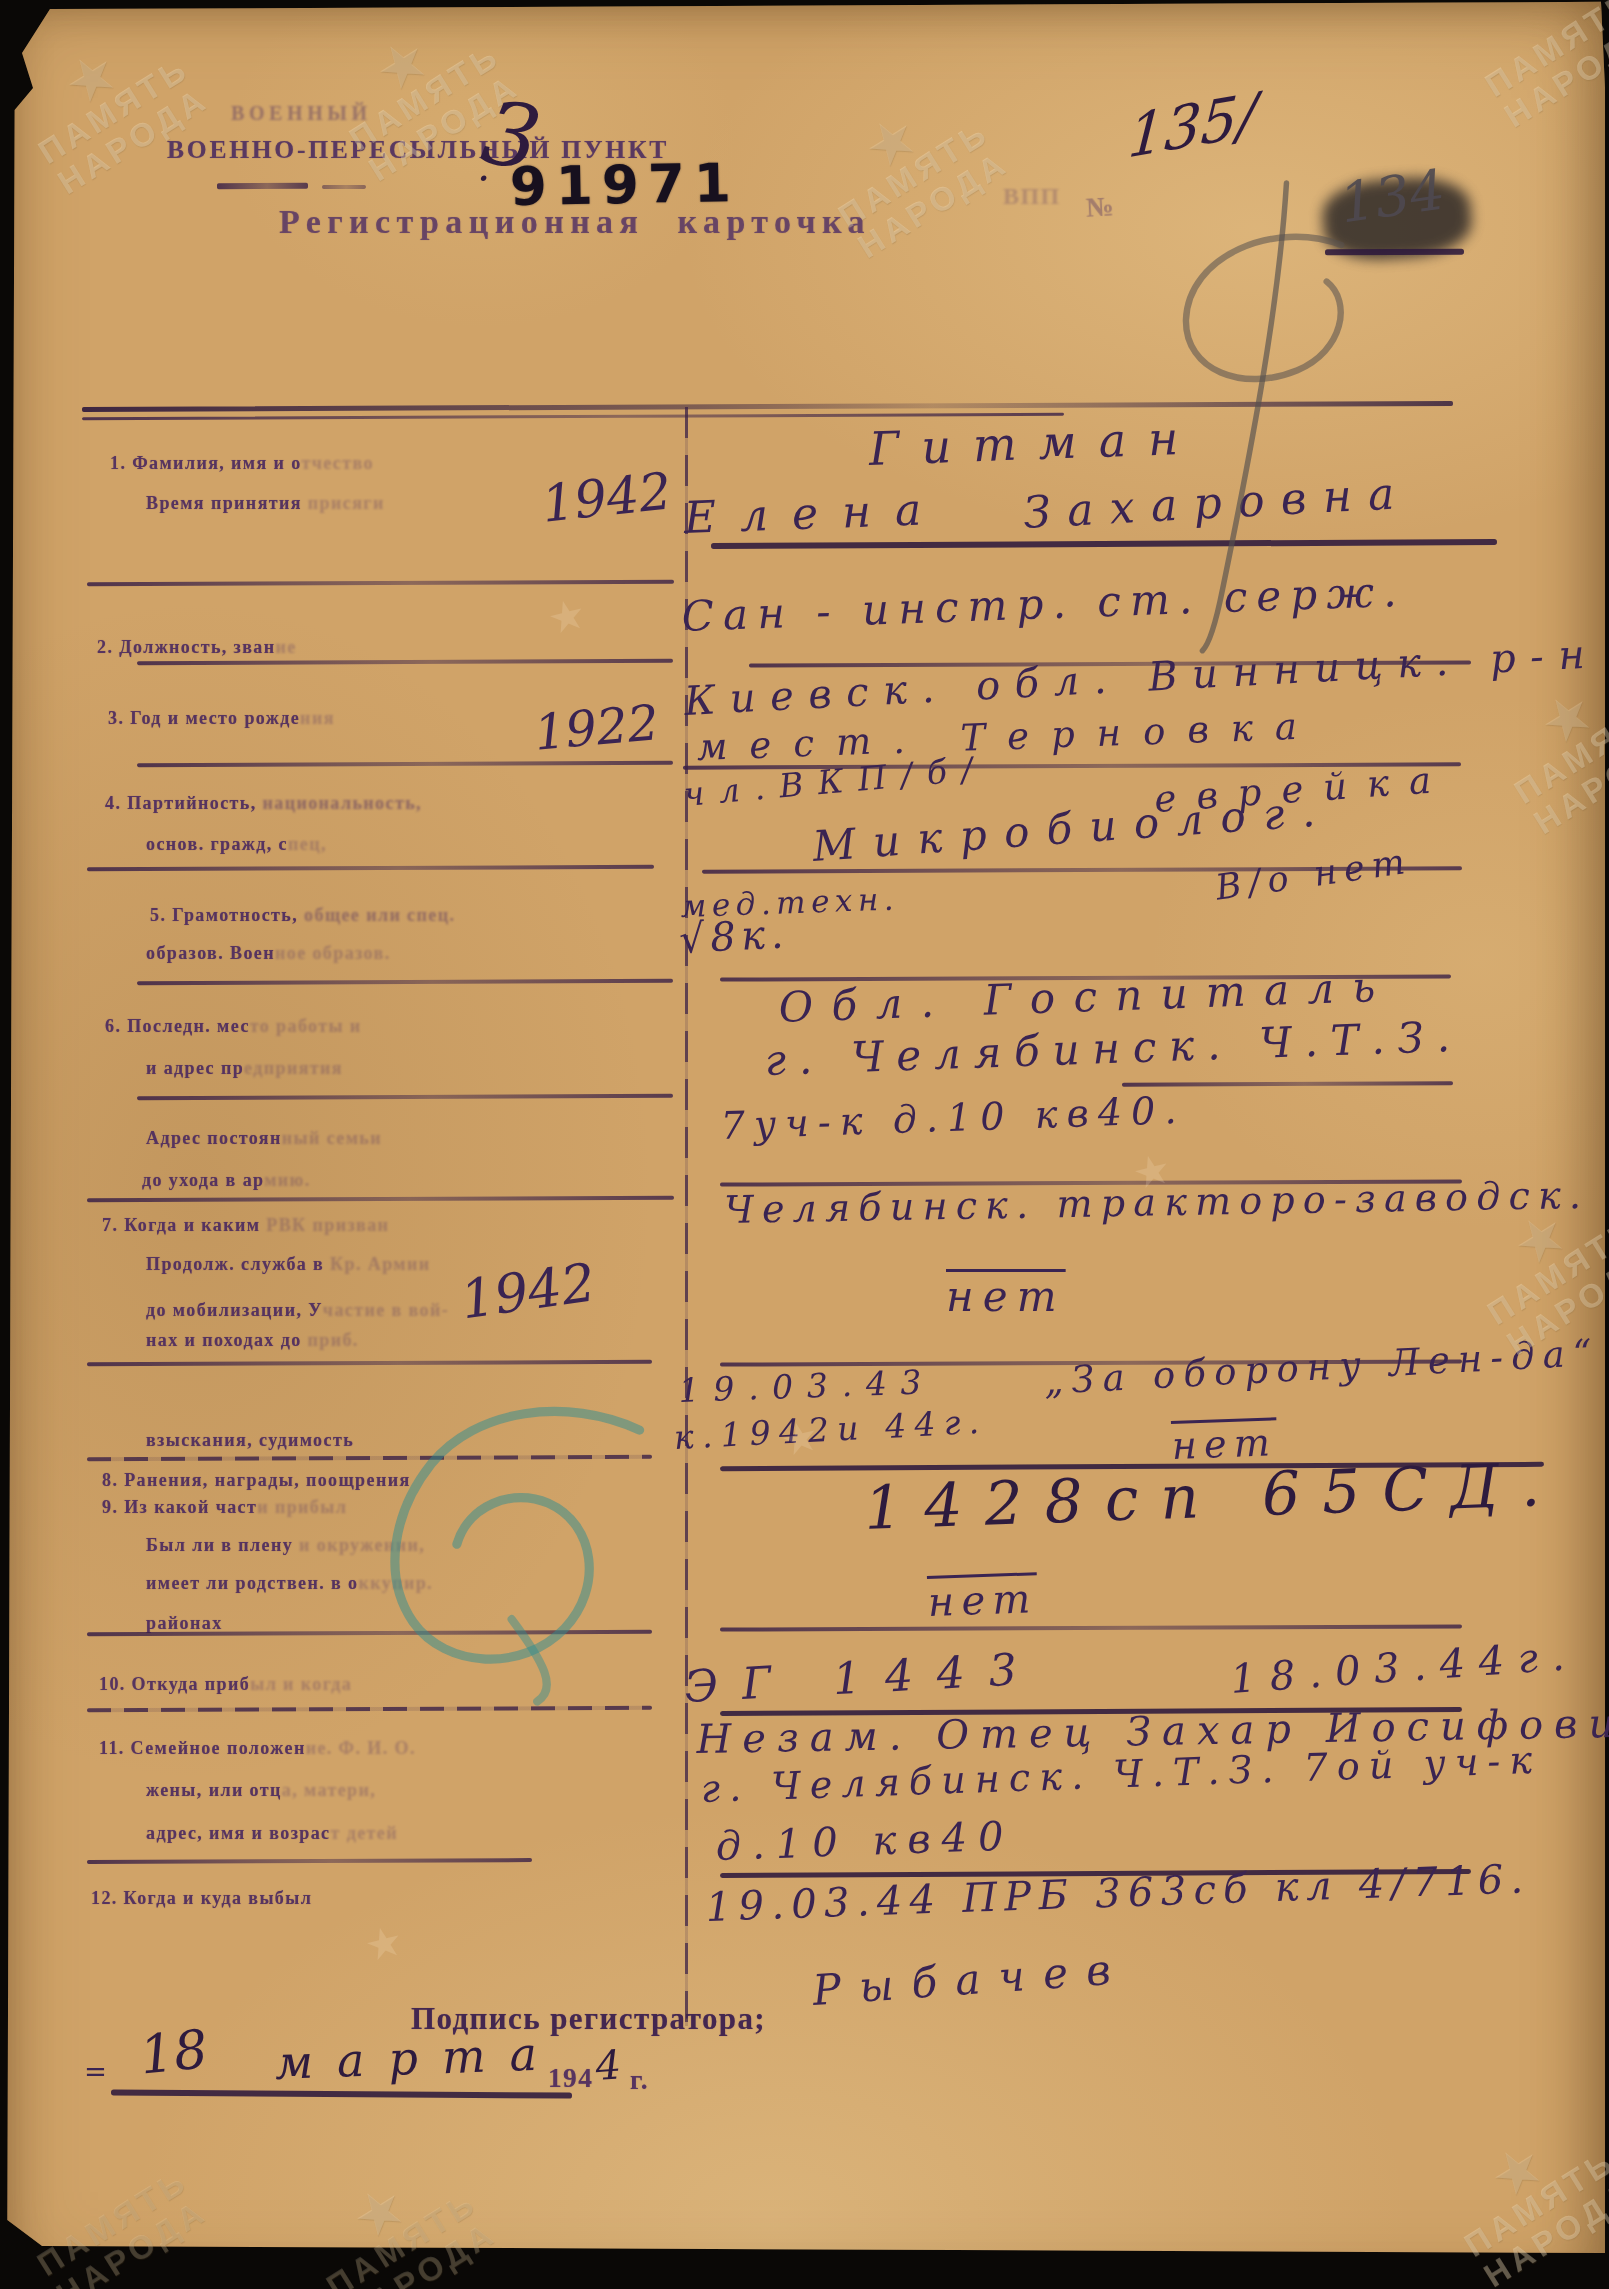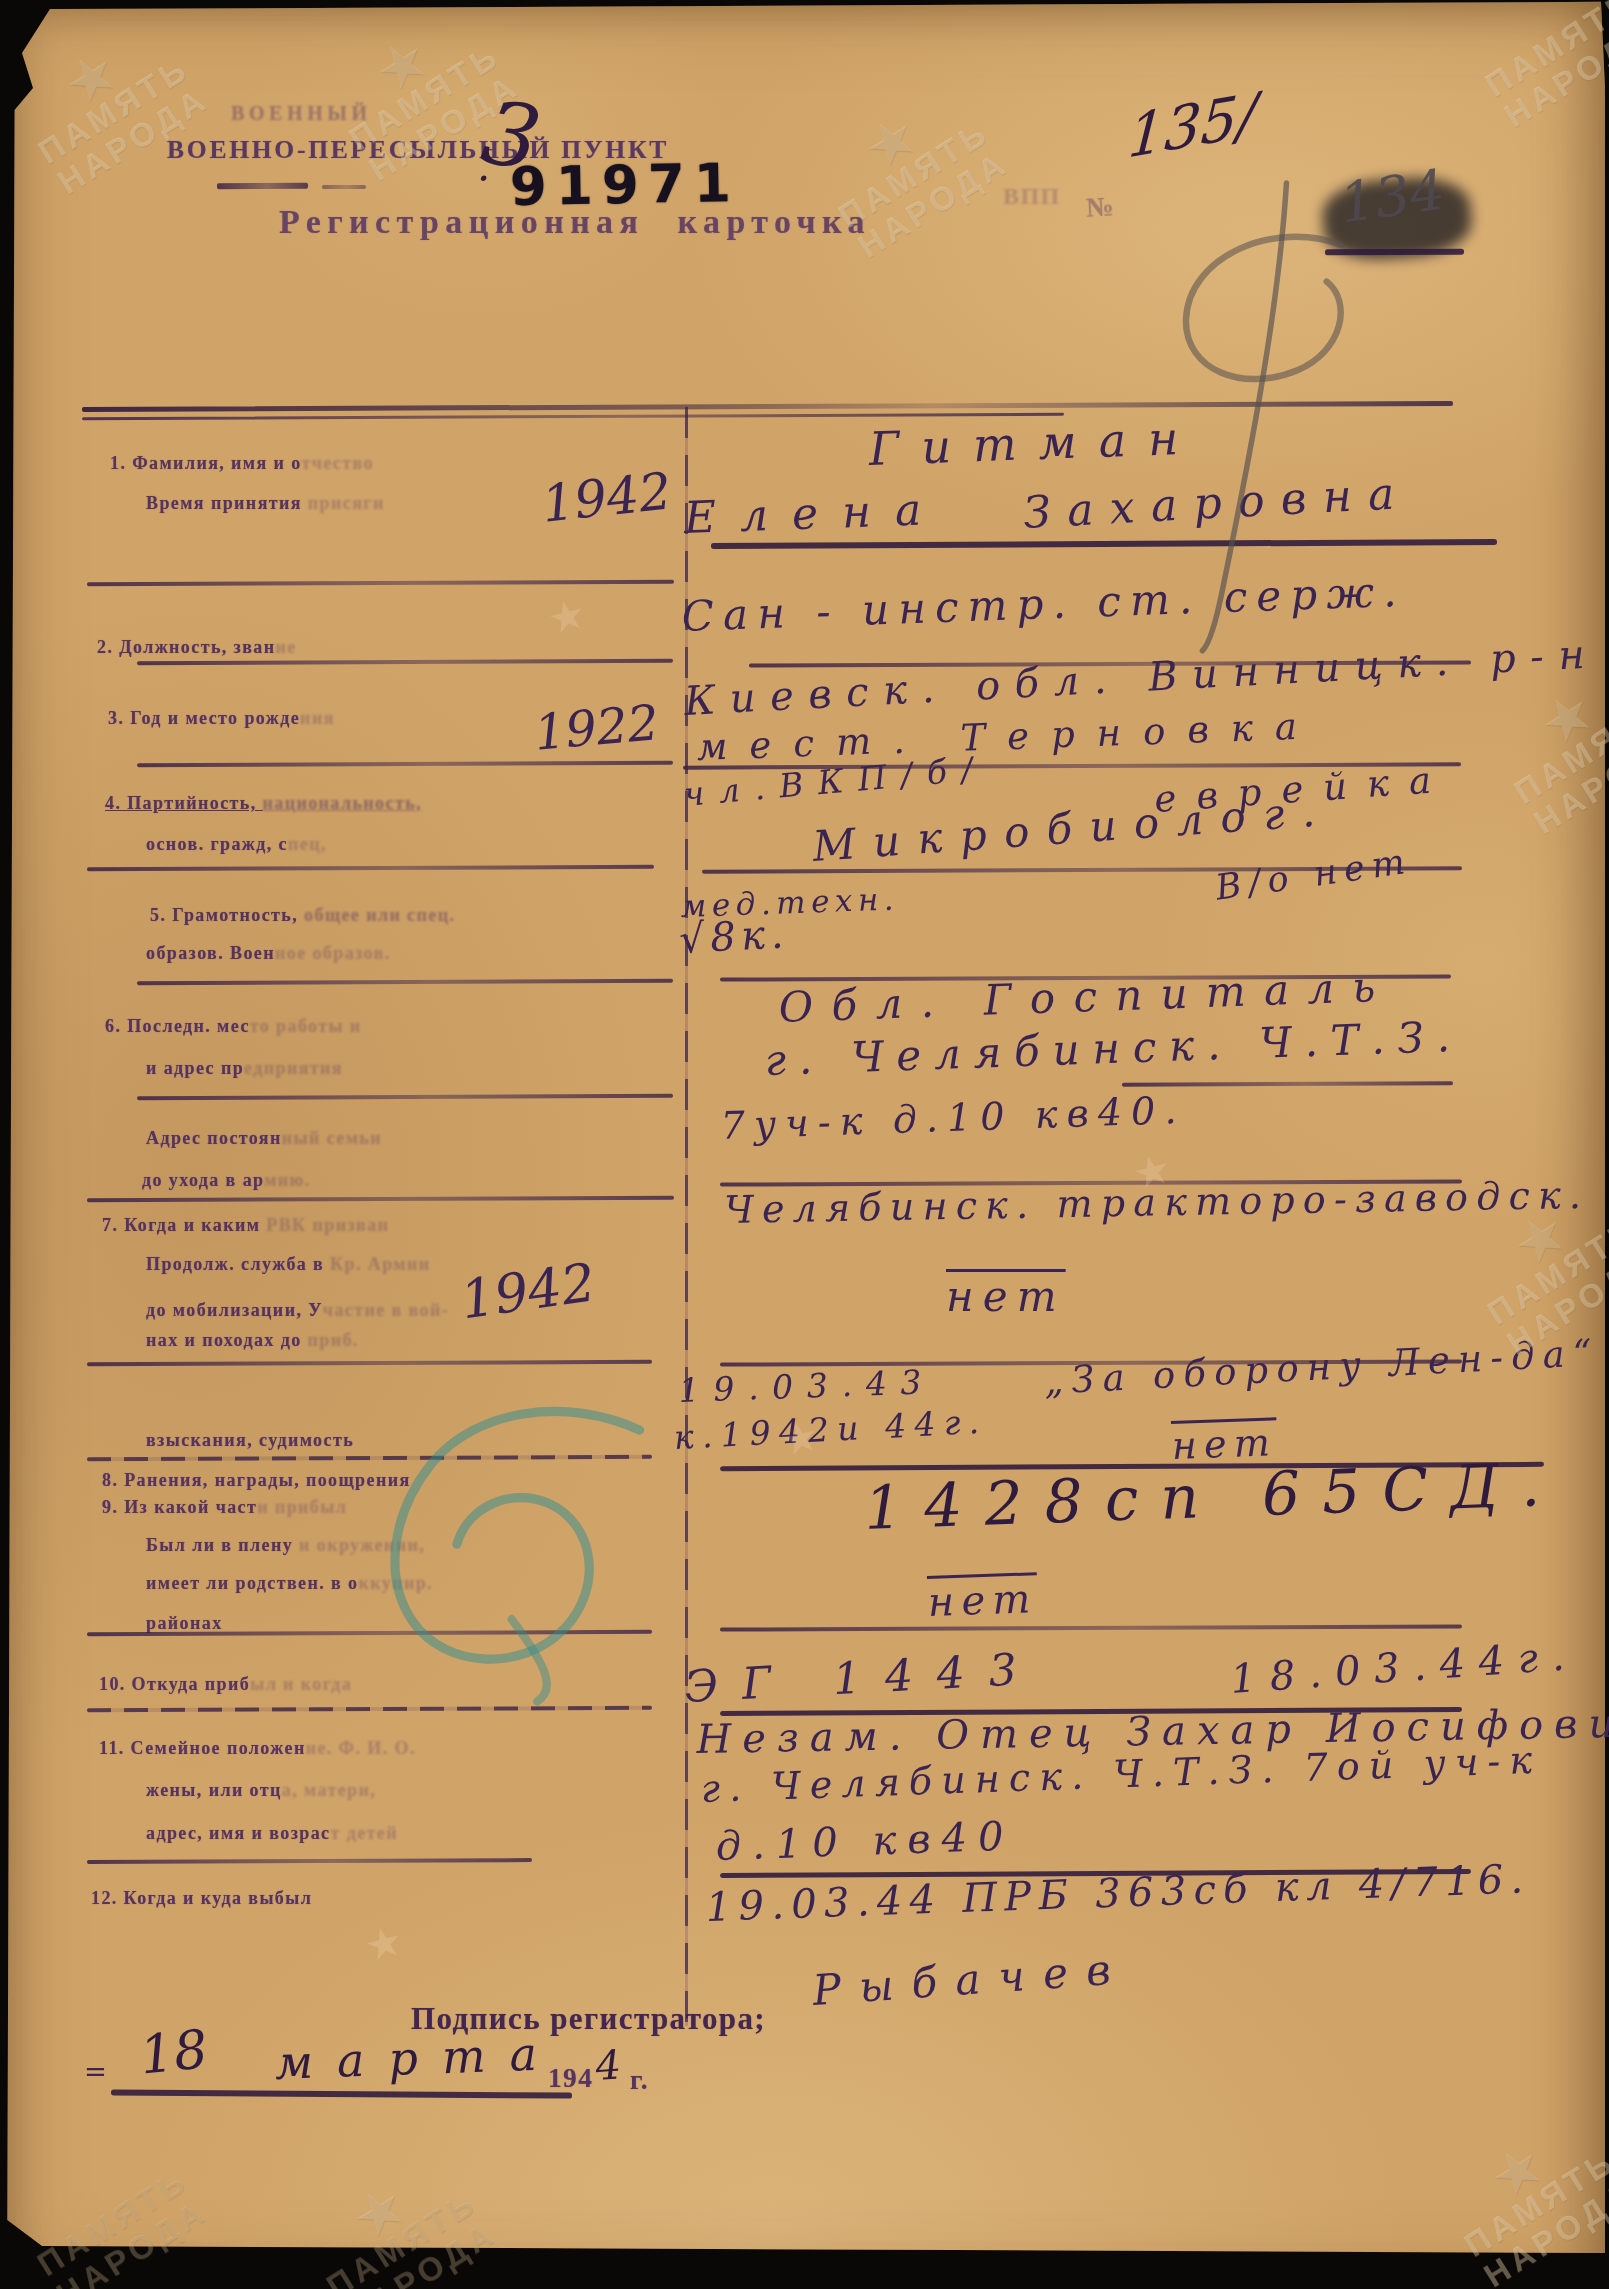--- a/index.html
+++ b/index.html
@@ -77,21 +77,21 @@
   <div class="lbl" style="left:110px;top:453px;"><span>1. Фамилия, имя и о</span><span class="fade">тчество</span></div>
   <div class="lbl" style="left:146px;top:493px;"><span>Время принятия </span><span class="fade">присяги</span></div>
   <div class="ln" style="left:87px;top:581px;width:587px;"></div>
 
   <div class="lbl" style="left:97px;top:601px;margin-top:36px;"><span>2. Должность, зван</span><span class="fade">ие</span></div>
   <div class="ln" style="left:137px;top:660px;width:536px;"></div>
 
   <div class="lbl" style="left:108px;top:708px;"><span>3. Год и место рожде</span><span class="fade">ния</span></div>
   <div class="ln" style="left:137px;top:762px;width:536px;"></div>
 
-  <div class="lbl" style="left:105px;top:793px;text-decoration:underline;"><span>4. Партийность, </span><span class="fade" style="opacity:.5;">национальность,</span></div>
+  <div class="lbl" style="left:105px;top:793px;"><span>4. Партийность, </span><span class="fade" style="opacity:.5;">национальность,</span></div>
   <div class="lbl" style="left:146px;top:834px;"><span>основ. гражд, с</span><span class="fade">пец,</span></div>
   <div class="ln" style="left:87px;top:866px;width:567px;"></div>
 
   <div class="lbl" style="left:102px;top:905px;margin-left:48px;"><span>5. Грамотность, </span><span class="fade" style="opacity:.45;">общее или спец.</span></div>
   <div class="lbl" style="left:146px;top:943px;"><span>образов. Воен</span><span class="fade">ное образов.</span></div>
   <div class="ln" style="left:137px;top:980px;width:536px;"></div>
 
   <div class="lbl" style="left:105px;top:1016px;"><span>6. Последн. мес</span><span class="fade">то работы и</span></div>
   <div class="lbl" style="left:146px;top:1058px;"><span>и адрес пр</span><span class="fade">едприятия</span></div>
   <div class="ln" style="left:137px;top:1095px;width:536px;"></div>

